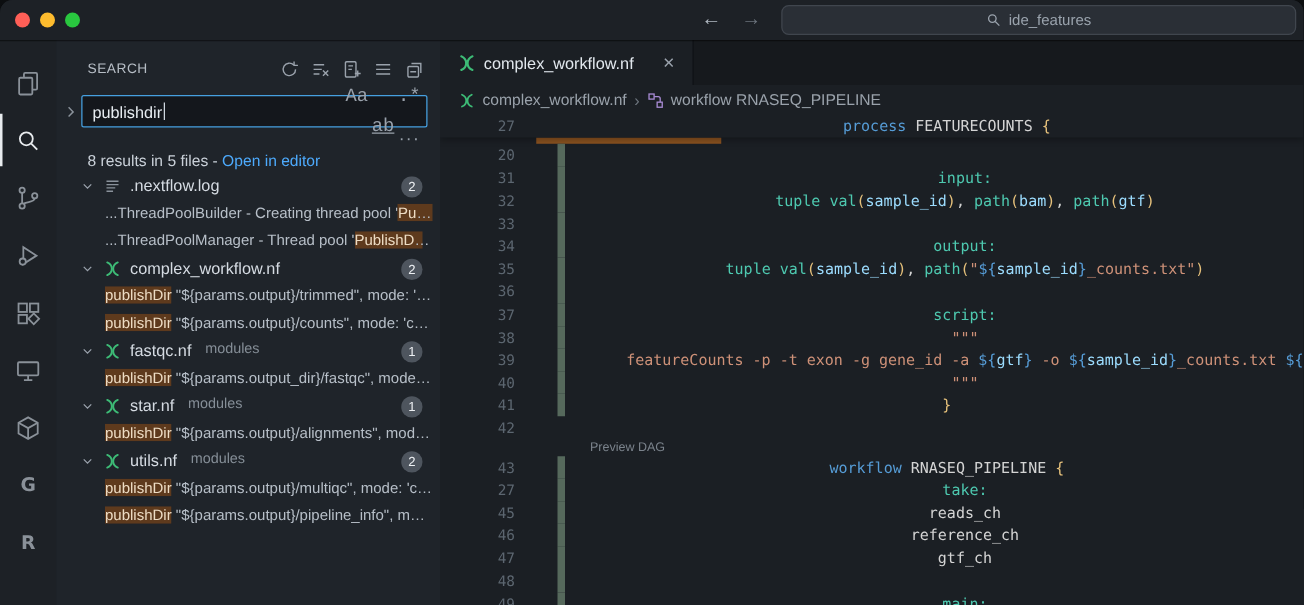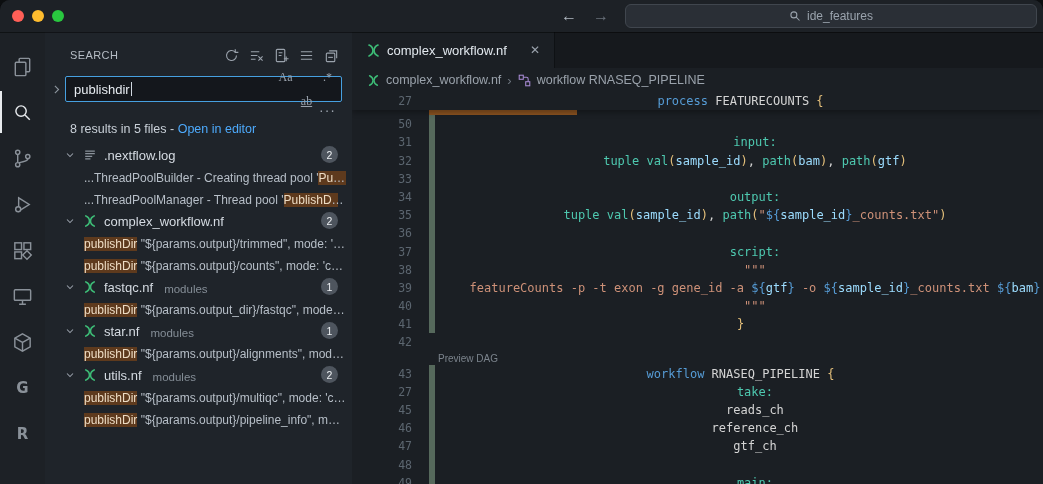--- a/index.html
+++ b/index.html
@@ -39,29 +39,29 @@
   .sb-tools{margin-left:auto;display:flex;gap:7px;}
   .tool{width:18px;height:18px;display:flex;align-items:center;justify-content:center;color:#9aa2ac;border-radius:3px;}
   .tool svg{width:15px;height:15px;stroke:currentColor;fill:none;stroke-width:1.2;}
   .search-row{display:flex;align-items:center;margin:10px 10px 0 4px;gap:1px;}
   .replace-chev{width:15px;height:15px;color:#8a929b;display:flex;align-items:center;justify-content:center;}
   .replace-chev svg{width:13px;height:13px;stroke:currentColor;fill:none;stroke-width:1.4;}
   .input-box{flex:1;height:26px;background:#14171c;border:1px solid var(--focus_border);border-radius:2px;
              display:flex;align-items:center;padding:0 4px 0 8px;font-size:13px;color:#e7ecf1;box-sizing:border-box;}
   .caret{width:1px;height:14px;background:#d0d8e0;margin-left:1px;}
   .in-opts{margin-left:auto;display:flex;}
-  .opt{min-width:19px;height:19px;display:flex;align-items:center;justify-content:center;font-size:12px;
-       color:#9aa2ac;border-radius:3px;margin-left:2px;font-family:Liberation Serif, serif;}
+  .opt{min-width:19px;height:19px;display:flex;align-items:center;justify-content:center;font-size:15px;
+       color:#9aa2ac;border-radius:3px;margin-left:2px;font-family:Liberation Mono, monospace;}
   .opt-ww{text-decoration:underline;margin-top:24px;}
   .details-row{height:12px;display:flex;justify-content:flex-end;padding-right:16px;margin-top:3px;}
   .more{color:#9aa2ac;font-size:14px;line-height:10px;letter-spacing:1px;}
   .summary{padding:5px 12px 5px 25px;font-size:12.5px;color:#c9d0d8;white-space:nowrap;}
   .link{color:var(--link);}
   .tree{flex:1;overflow:hidden;}
-  .trow{height:22px;display:flex;align-items:flex-end;font-size:13px;color:#d5dbe2;}
+  .trow{height:22px;display:flex;align-items:flex-start;font-size:13px;color:#d5dbe2;}
   .frow{padding:0 14px 0 17px;gap:4px;}
   .chev{width:16px;height:16px;color:#9aa2ac;display:flex;align-items:center;justify-content:center;flex-shrink:0;}
   .chev svg{width:12px;height:12px;stroke:currentColor;fill:none;stroke-width:1.4;}
   .ficon{width:16px;height:16px;display:flex;align-items:center;justify-content:center;flex-shrink:0;}
   .ficon svg{width:14px;height:14px;}
   .fname{margin-left:2px;white-space:nowrap;}
   .fdesc{margin-left:7px;font-size:11.5px;color:#858e97;white-space:nowrap;}
   .badge{margin-left:auto;background:var(--badge_bg);color:#edf0f3;font-size:10.5px;min-width:17px;height:17px;
          border-radius:9px;display:flex;align-items:center;justify-content:center;padding:0 2px;box-sizing:border-box;}
   .mrow{padding:0 6px 0 39px;}
@@ -76,21 +76,21 @@
   .tab .ficon svg{width:15px;height:15px;}
   .tab-close{margin-left:13px;color:#9aa2ac;font-size:12px;width:18px;height:18px;display:flex;
              align-items:center;justify-content:center;border-radius:4px;}
   .breadcrumbs{height:24px;display:flex;align-items:center;gap:6px;padding-left:15px;font-size:12.5px;
                color:#9aa2ab;flex-shrink:0;}
   .bc-icon{display:flex;align-items:center;}
   .bc-icon svg{width:13px;height:13px;}
   .bc-sep{color:#6d757e;font-size:13px;}
 
   .codearea{flex:1;position:relative;font-family:"DejaVu Sans Mono",monospace;font-size:12px;overflow:hidden;}
-  .cl{display:flex;height:18.2px;line-height:18.2px;white-space:pre;}
+  .cl{display:flex;height:18.2px;line-height:18.2px;white-space:pre;gap:17px;}
   .ln{width:60px;text-align:right;color:var(--line_number);font-size:11.5px;flex-shrink:0;}
   .gut{width:26px;flex-shrink:0;position:relative;}
   .gbar{position:absolute;left:17px;top:0;width:6px;height:100%;background:var(--gutter_added);}
   .codetext{flex:1;min-width:0;text-align:center;}
   .sticky{position:relative;z-index:2;background:var(--editor_bg);box-shadow:0 3px 5px rgba(0,0,0,.28);}
   .strip{height:5px;margin-left:77px;width:148px;background:var(--editor_match_strip);}
   .lensrow{height:13px;line-height:13px;}
   .lens{font-size:10px;color:#7b838c;font-family:"Liberation Sans",sans-serif;}
 
   .tk-kw{color:var(--kw)} .tk-sec{color:var(--section)} .tk-var{color:var(--variable)}
@@ -377,21 +377,21 @@
               <path d="M6.5 4h4a2 2 0 0 1 2 2v3.5"></path>
             </svg>
         </span>
         <span>workflow RNASEQ_PIPELINE</span>
       </div>
 
       <div class="codearea">
         <div class="cl sticky" id="sticky-line"><span class="ln">27</span><span class="gut"></span><span class="codetext"><span class="tk-kw">process</span><span class="tk-pl"> FEATURECOUNTS </span><span class="tk-br">{</span></span></div>
         <div class="strip"></div>
         <div id="code-lines">
-            <div class="cl"><span class="ln">50</span><span class="gut"><i class="gbar"></i></span><span class="codetext"></span></div>
+            <div class="cl"><span class="ln">20</span><span class="gut"><i class="gbar"></i></span><span class="codetext"></span></div>
             <div class="cl"><span class="ln">31</span><span class="gut"><i class="gbar"></i></span><span class="codetext"><span class="tk-pl">    </span><span class="tk-sec">input:</span></span></div>
             <div class="cl"><span class="ln">32</span><span class="gut"><i class="gbar"></i></span><span class="codetext"><span class="tk-pl">    </span><span class="tk-sec">tuple</span><span class="tk-pl"> </span><span class="tk-sec">val</span><span class="tk-br">(</span><span class="tk-var">sample_id</span><span class="tk-br">)</span><span class="tk-pl">, </span><span class="tk-sec">path</span><span class="tk-br">(</span><span class="tk-var">bam</span><span class="tk-br">)</span><span class="tk-pl">, </span><span class="tk-sec">path</span><span class="tk-br">(</span><span class="tk-var">gtf</span><span class="tk-br">)</span></span></div>
             <div class="cl"><span class="ln">33</span><span class="gut"><i class="gbar"></i></span><span class="codetext"></span></div>
             <div class="cl"><span class="ln">34</span><span class="gut"><i class="gbar"></i></span><span class="codetext"><span class="tk-pl">    </span><span class="tk-sec">output:</span></span></div>
             <div class="cl"><span class="ln">35</span><span class="gut"><i class="gbar"></i></span><span class="codetext"><span class="tk-pl">    </span><span class="tk-sec">tuple</span><span class="tk-pl"> </span><span class="tk-sec">val</span><span class="tk-br">(</span><span class="tk-var">sample_id</span><span class="tk-br">)</span><span class="tk-pl">, </span><span class="tk-sec">path</span><span class="tk-br">(</span><span class="tk-str">"</span><span class="tk-kw">${</span><span class="tk-var">sample_id</span><span class="tk-kw">}</span><span class="tk-str">_counts.txt"</span><span class="tk-br">)</span></span></div>
             <div class="cl"><span class="ln">36</span><span class="gut"><i class="gbar"></i></span><span class="codetext"></span></div>
             <div class="cl"><span class="ln">37</span><span class="gut"><i class="gbar"></i></span><span class="codetext"><span class="tk-pl">    </span><span class="tk-sec">script:</span></span></div>
             <div class="cl"><span class="ln">38</span><span class="gut"><i class="gbar"></i></span><span class="codetext"><span class="tk-pl">    </span><span class="tk-str">"""</span></span></div>
             <div class="cl"><span class="ln">39</span><span class="gut"><i class="gbar"></i></span><span class="codetext"><span class="tk-pl">    </span><span class="tk-str">featureCounts -p -t exon -g gene_id -a </span><span class="tk-kw">${</span><span class="tk-var">gtf</span><span class="tk-kw">}</span><span class="tk-str"> -o </span><span class="tk-kw">${</span><span class="tk-var">sample_id</span><span class="tk-kw">}</span><span class="tk-str">_counts.txt </span><span class="tk-kw">${</span><span class="tk-var">bam</span><span class="tk-kw">}</span></span></div>
             <div class="cl"><span class="ln">40</span><span class="gut"><i class="gbar"></i></span><span class="codetext"><span class="tk-pl">    </span><span class="tk-str">"""</span></span></div>

